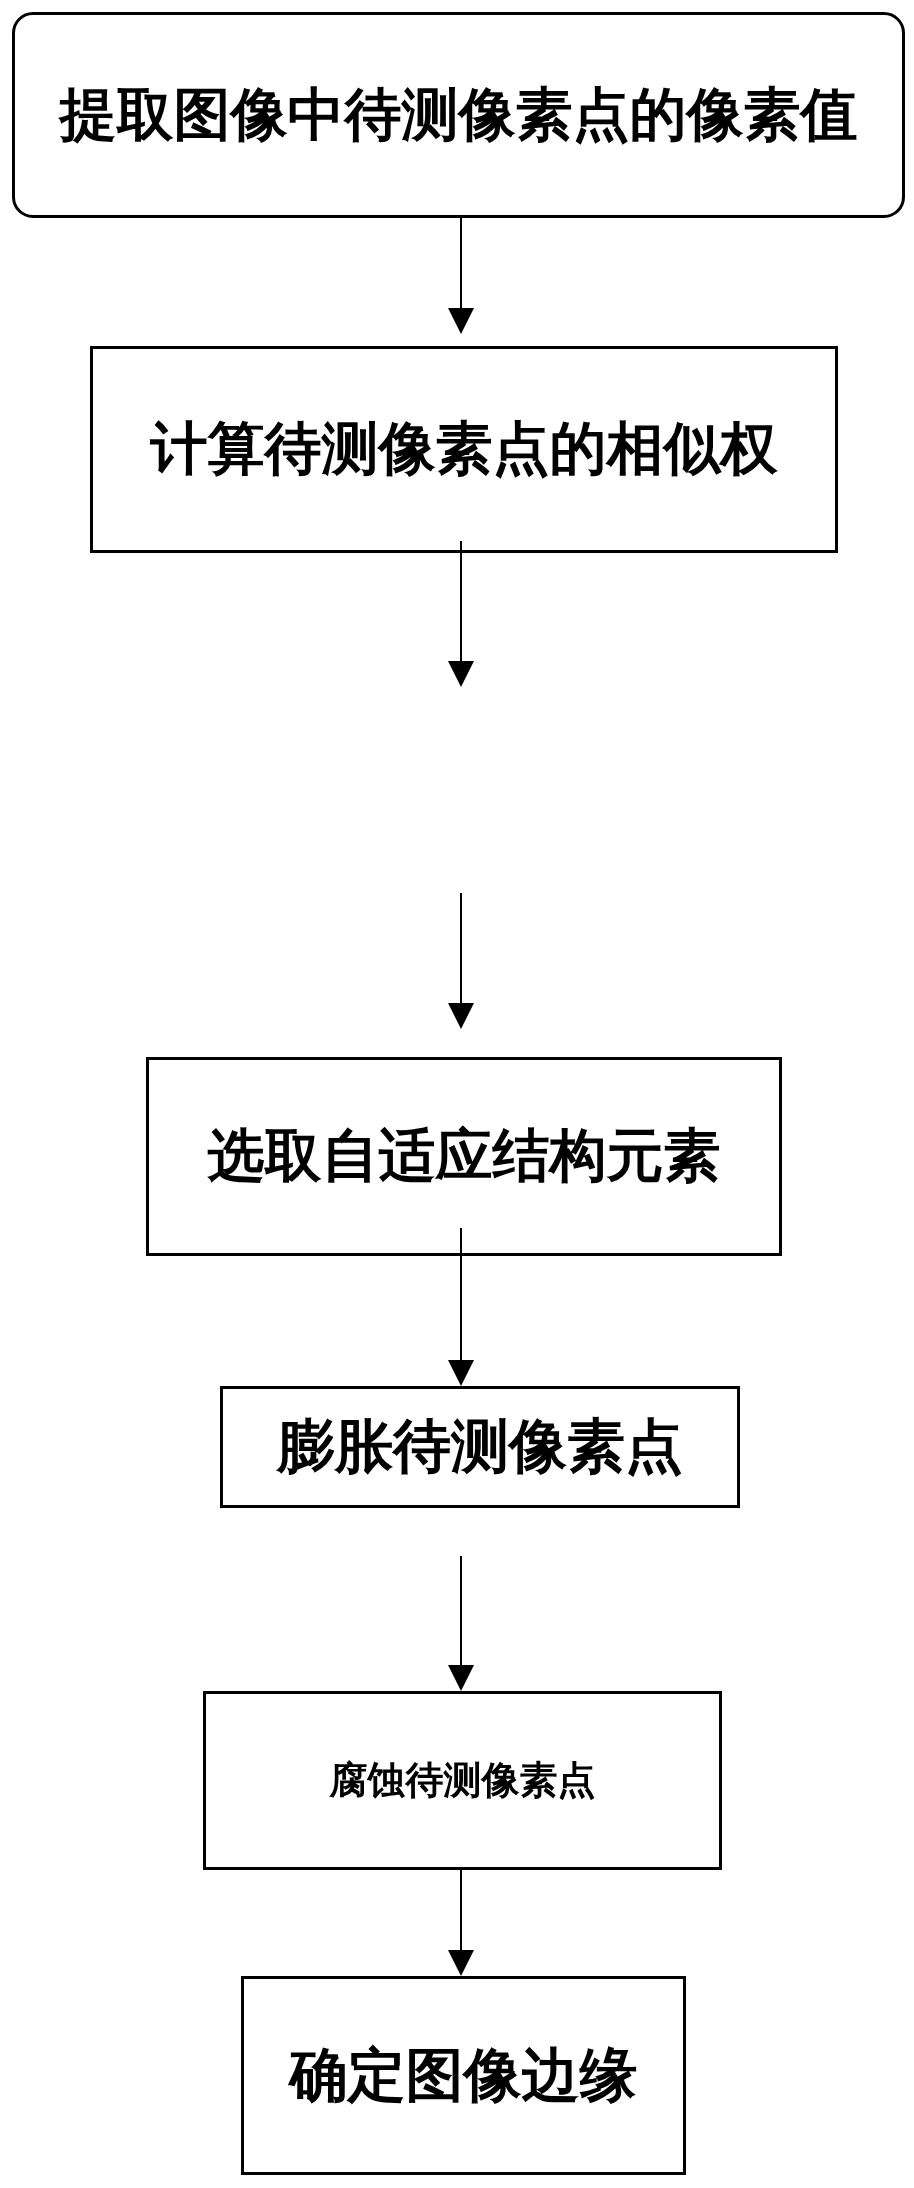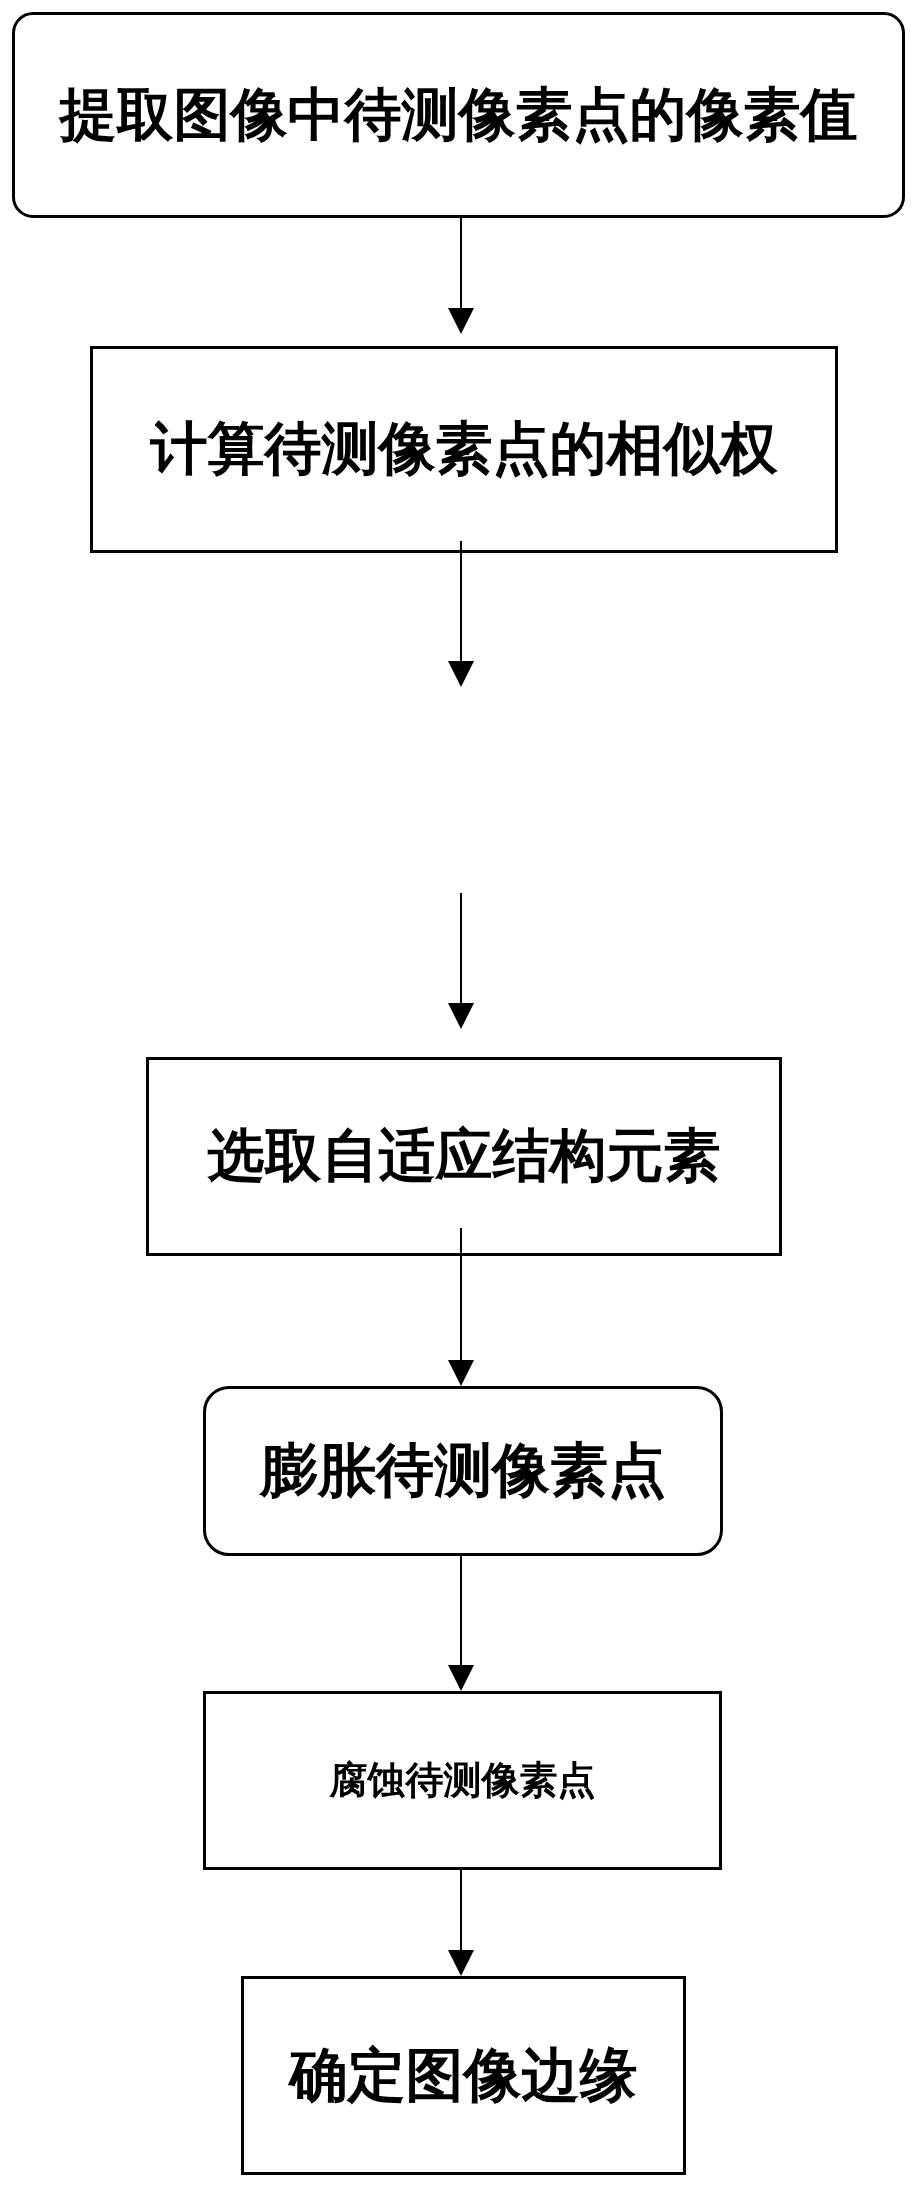--- a/index.html
+++ b/index.html
@@ -27,21 +27,21 @@
     color: #000000;
     font-weight: bold;
     font-size: 57px;
     line-height: 1.1;
     white-space: nowrap;
   }
   .box1 { left: 12px;  top: 12px;   width: 893px; height: 206px; border-radius: 21px; }
   .box2 { left: 90px;  top: 334px;  width: 748px; height: 207px; margin-top: 12px; }
   .box3 { left: 30px;  top: 687px;  width: 867px; height: 206px; }
   .box4 { left: 146px; top: 1029px; width: 636px; height: 199px; margin-top: 28px; }
-  .box5 { left: 203px; top: 1386px; width: 520px; height: 170px; font-size: 58px; border-radius: 26px; }
+  .box5 { left: 220px; top: 1386px; width: 520px; height: 122px; font-size: 58px; }
   .box6 { left: 203px; top: 1691px; width: 519px; height: 179px; font-size: 38px; }
   .box7 { left: 241px; top: 1976px; width: 445px; height: 199px; font-size: 58px; }
 
   .arrow {
     position: absolute;
     width: 26px;
     left: 448px;
   }
   .arrow .stem {
     position: absolute;

